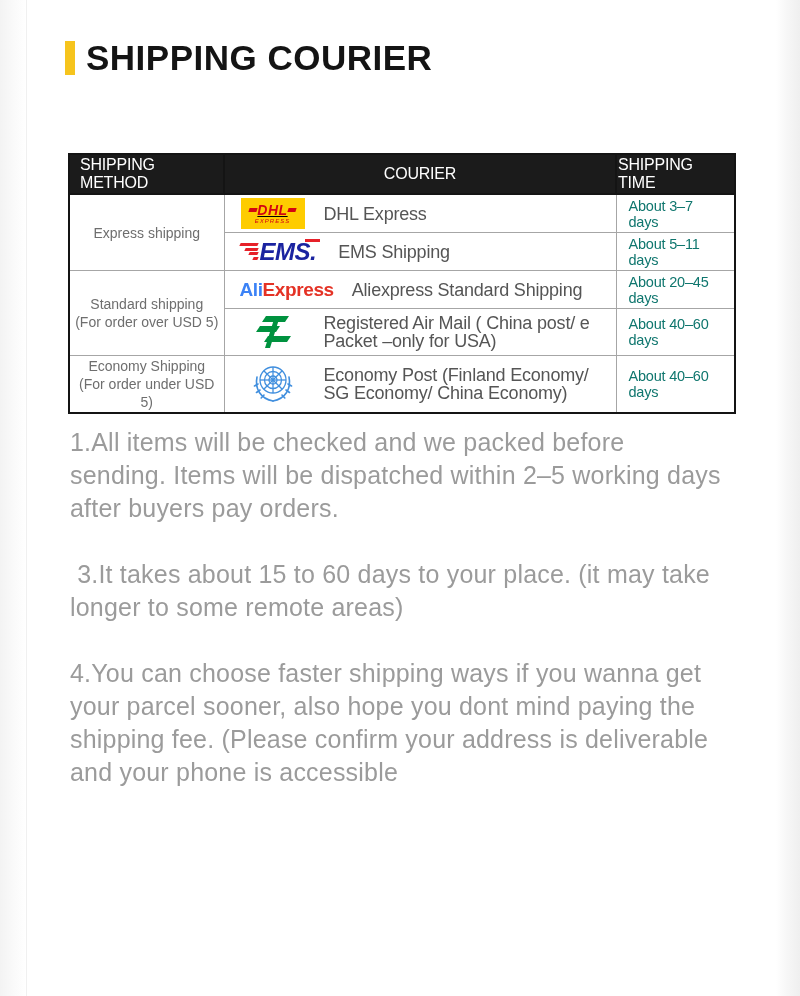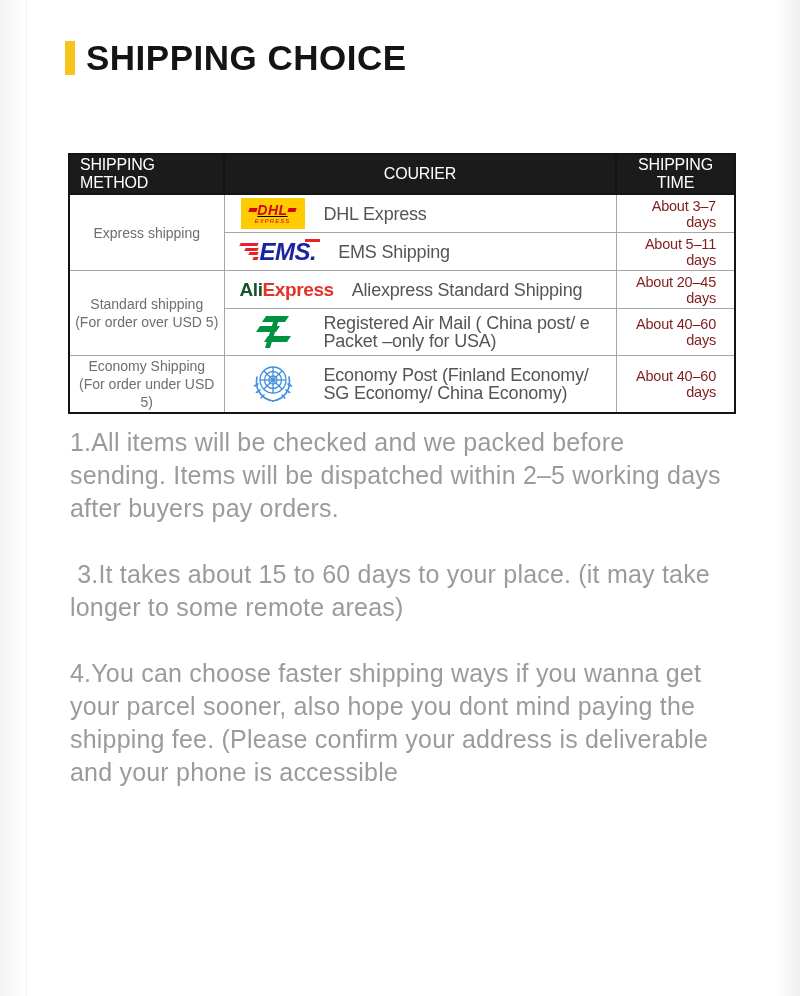--- a/index.html
+++ b/index.html
@@ -21,31 +21,31 @@
 
   
   .ship-table{position:absolute;left:68px;top:153px;width:666px;
     border-collapse:collapse;table-layout:fixed;}
   .ship-table col.c1{width:155px;} .ship-table col.c2{width:392px;} .ship-table col.c3{width:119px;}
   .ship-table th{
     background:#1b1b1b;color:#ffffff;font-size:16px;font-weight:normal;
     height:30px;letter-spacing:-0.2px;border:2px solid #141414;}
   .th-method{text-align:left;padding-left:10px;}
   .th-courier{text-align:center;}
-  .th-time{text-align:center;border-left:2px solid #f2f2f2 !important;padding:0 1px;}
+  .th-time{text-align:left;border-left:2px solid #f2f2f2 !important;padding:0 1px;}
   .ship-table td{border:1px solid #a6a6a6;background:#ffffff;}
   .ship-table tr.outerB td{border-bottom:2px solid #141414;}
   .ship-table td.colL{border-left:2px solid #141414;}
   .ship-table td.colR{border-right:2px solid #141414;}
   .method-cell{text-align:center;color:#6e6e6e;font-size:14px;line-height:18px;vertical-align:middle;}
   .courier-cell{vertical-align:middle;padding:3px 6px 3px 15px;}
   .courier-inner{display:flex;align-items:center;}
   .logo-zone{min-width:66px;display:flex;justify-content:center;align-items:center;flex:none;margin-right:18px;}
   .courier-name{color:#555555;font-size:18px;letter-spacing:-0.2px;line-height:18px;}
-  .time-cell{text-align:right;color:#7f1d1d;font-size:14.5px;letter-spacing:-0.2px;vertical-align:middle;padding:0 18px;}
+  .time-cell{text-align:left;color:#0f766e;font-size:14.5px;letter-spacing:-0.2px;vertical-align:middle;padding:0 12px;}
   .h38{height:38px;} .h47{height:47px;} .h46{height:46px;margin-left:12px;}
 
   
   .logo-dhl{width:64px;height:31px;background:#FECC00;display:inline-flex;flex-direction:column;
     align-items:center;justify-content:center;}
   .dhl-row{display:flex;align-items:center;gap:0;text-decoration:underline;}
   .dhl-dash{width:8px;height:4px;background:#D40511;transform:skewX(-18deg);}
   .dhl-word{font-style:italic;font-weight:900;font-size:14px;color:#D40511;letter-spacing:0.5px;line-height:14px;}
   .dhl-sub{font-size:6px;color:#D40511;font-style:italic;letter-spacing:1px;margin-top:1px;line-height:6px;}
 
@@ -53,36 +53,36 @@
   .ems-chevrons{display:flex;flex-direction:column;align-items:flex-end;margin-right:2px;}
   .ems-chevrons i{display:block;height:3px;background:#E62129;transform:skewX(-25deg);margin-top:1.5px;}
   .ems-chevrons i:nth-child(1){width:18px;margin-top:0;}
   .ems-chevrons i:nth-child(2){width:13px;}
   .ems-chevrons i:nth-child(3){width:9px;}
   .ems-chevrons i:nth-child(4){width:5px;}
   .ems-word{font-style:italic;font-weight:900;font-size:24px;color:#1A23A0;line-height:18px;letter-spacing:-0.5px;}
   .ems-topbar{position:absolute;top:2px;right:0;width:15px;height:3.5px;background:#E62129;}
 
   .logo-ali{font-weight:bold;font-size:19px;letter-spacing:-0.4px;white-space:nowrap;}
-  .ali-p1{color:#14532d;} .ali-p2{color:#E43225;}
+  .ali-p1{color:#3b82f6;} .ali-p2{color:#E43225;}
 
   
   .notes{position:absolute;left:70px;top:426px;width:672px;}
   .note{color:#9b9b9b;font-size:25px;line-height:33px;letter-spacing:0.2px;
     margin:0 16px 33px 0;white-space:pre-wrap;}
 </style>
 </head>
 <body>
 
 <div class="edge-left"></div>
 <div class="edge-right"></div>
 
 <div class="title-wrap">
   <span class="accent-bar"></span>
-  <span class="page-title">SHIPPING CHOICE</span>
+  <span class="page-title">SHIPPING COURIER</span>
 </div>
 
 <table class="ship-table">
   <colgroup>
       <col class="c1">
       <col class="c2">
       <col class="c3">
     </colgroup>
   <thead>
     <tr>

